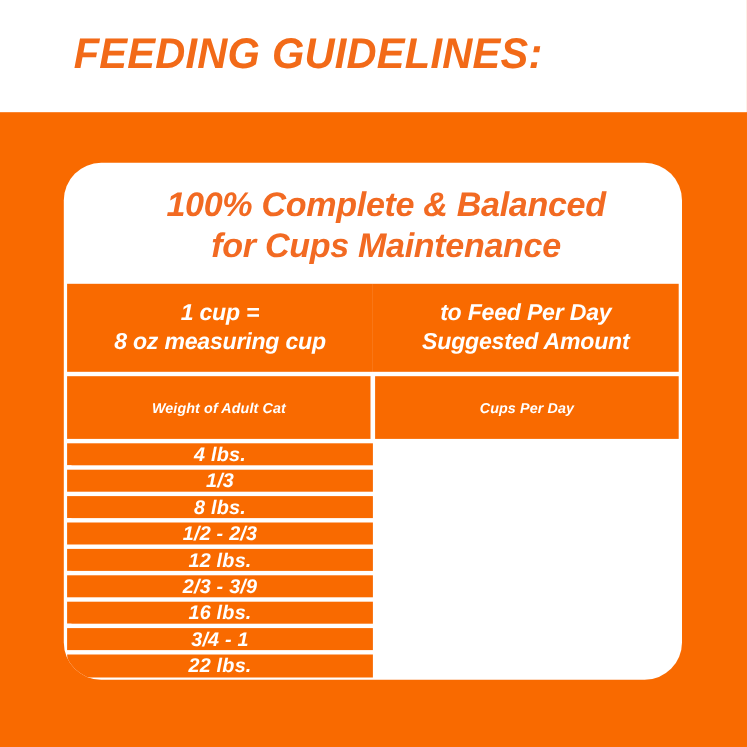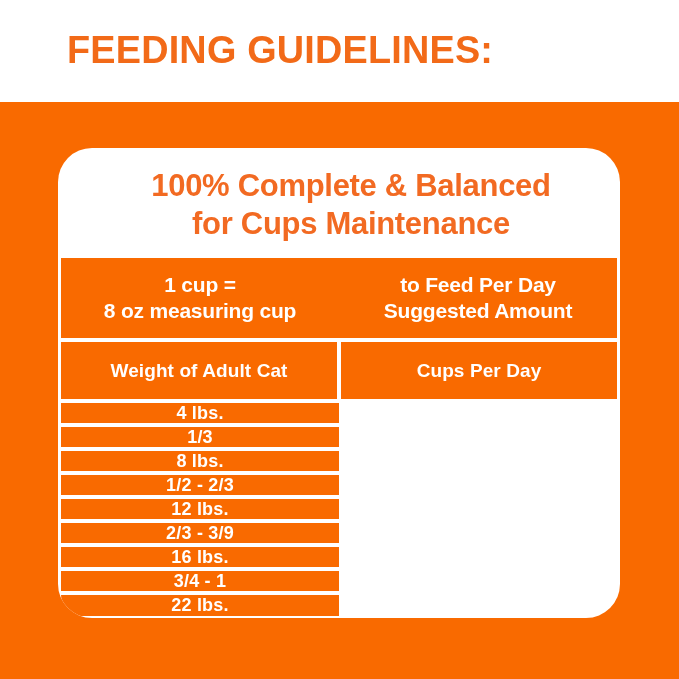--- a/index.html
+++ b/index.html
@@ -13,20 +13,21 @@
     background: #f96a00;
     font-family: "Liberation Sans", sans-serif;
     -webkit-font-smoothing: antialiased;
   }
 
   #page {
     position: relative;
     width: 679px;
     height: 679px;
     background: #f96a00;
+    font-style: italic;
   }
 
   
   .header-band {
     position: absolute;
     left: 0;
     top: 0;
     width: 679px;
     height: 102px;
     background: #ffffff;
@@ -143,21 +144,21 @@
   }
   .vgap {
     width: 4px;
     background: #ffffff;
     flex: 0 0 4px;
   }
 
   
   .row-subhead { height: 57px; }
   .row-subhead .cell {
-    font-size: 19px;
+    font-size: 13px;
     letter-spacing: 0.1px;
   }
 
   
   .row-data { height: 44px; flex-direction: column; }
   .row-data .cell {
     font-size: 18px;
     letter-spacing: 0.2px;
   }
 

